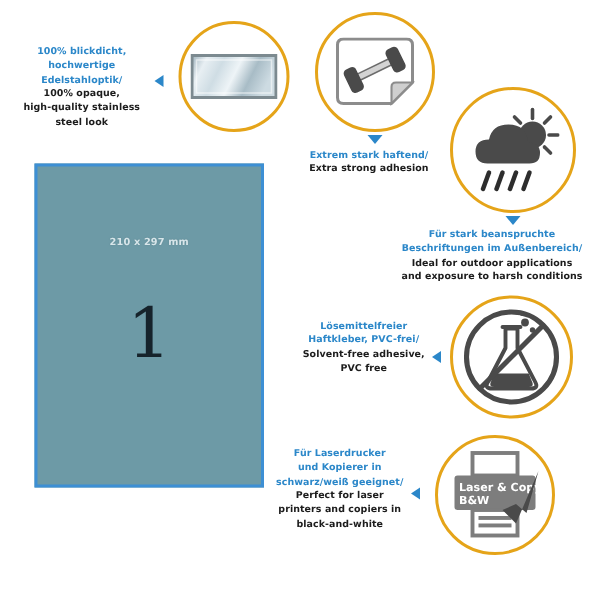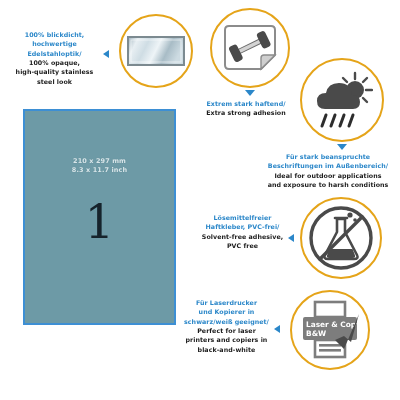--- a/index.html
+++ b/index.html
@@ -99,21 +99,20 @@
   svg { display: block; }
 </style>
 </head>
 <body>
 
 <div id="stage">
 
   <div class="sheet">
     <div class="sheet-dims">
       <div>210 x 297 mm</div>
-      <div>8.3 x 11.7 inch</div>
     </div>
     <div class="sheet-number">1</div>
   </div>
 
   <div class="circle" style="left:119px; top:14px; width:74px; height:74px;">
     <span>
       <svg width="58" height="30" viewBox="0 0 58 30">
         <defs>
           <linearGradient id="steelg" x1="0" y1="0" x2="1" y2="0.25">
             <stop offset="0%" stop-color="#9fb3bd"></stop>

